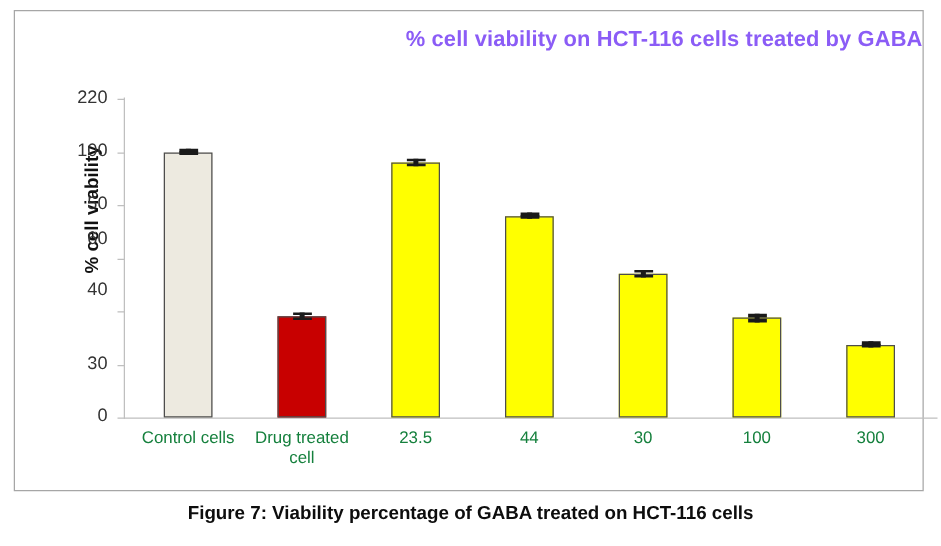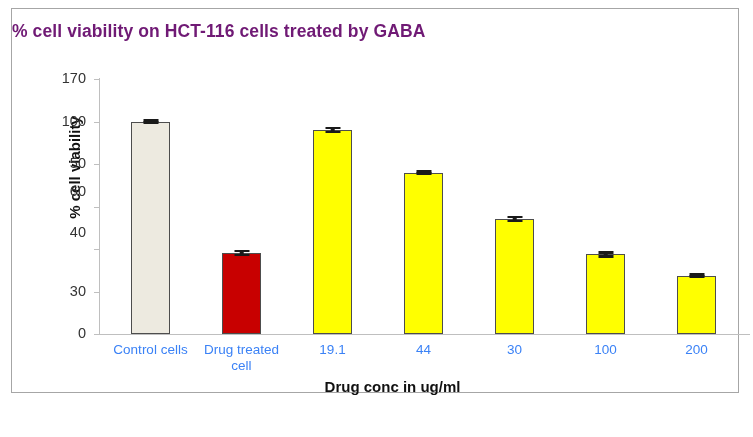--- a/index.html
+++ b/index.html
@@ -32,25 +32,25 @@
     border: 1px solid #a6a6a6;
     background: #ffffff;
     box-sizing: border-box;
   }
 
   #chart-title {
     position: absolute;
     left: 0;
     top: 12px;
     width: 100%;
-    text-align: left;
+    text-align: right;
     font-size: 17.5px;
     font-weight: bold;
     letter-spacing: 0.1px;
-    color: #701a75;
+    color: #8b5cf6;
   }
 
   
   #plot {
     position: absolute;
     left: 88px;
     top: 70px;
     width: 648px;
     height: 255px;
   }
@@ -148,21 +148,21 @@
     bottom: 0;
     width: 3.6px;
     background: #1a1a1a;
   }
 
   .x-cat {
     position: absolute;
     top: 333px;
     text-align: center;
     font-size: 13.5px;
-    color: #3b82f6;
+    color: #15803d;
     line-height: 16px;
   }
 
   #x-axis-title {
     position: absolute;
     left: 88px;
     top: 369px;
     width: 585px;
     text-align: center;
     font-size: 15px;
@@ -202,21 +202,21 @@
         <div class="y-label" style="top: 282.5px; left: 14px; right: auto; width: 60px;">30</div>
         <div class="y-tick" style="top: 240px;"></div>
         <div class="y-label" style="top: 224px; left: 14px; right: auto; width: 60px;">40</div>
         <div class="y-tick" style="top: 197.5px;"></div>
         <div class="y-label" style="top: 183px; left: 14px; right: auto; width: 60px;">60</div>
         <div class="y-tick" style="top: 155px;"></div>
         <div class="y-label" style="top: 155px; left: 14px; right: auto; width: 60px;">50</div>
         <div class="y-tick" style="top: 112.5px;"></div>
         <div class="y-label" style="top: 112.5px; left: 14px; right: auto; width: 60px;">100</div>
         <div class="y-tick" style="top: 70px;"></div>
-        <div class="y-label" style="top: 70px; left: 14px; right: auto; width: 60px;">170</div>
+        <div class="y-label" style="top: 70px; left: 14px; right: auto; width: 60px;">220</div>
       </div>
 
     <div id="plot">
         <div class="bar-group" style="left: 31px; width: 39px; height: 255px;">
           <div class="bar control" title="Control cells: 100" style="height: 212.5px; background: rgb(237, 234, 224); border-color: rgb(77, 77, 77);"></div>
           <div class="errbar" style="top: 40.375px; height: 4.25px;">
             <div class="stem" style="background: rgb(26, 26, 26);"></div>
             <div class="cap top" style="background: rgb(26, 26, 26);"></div>
             <div class="cap bottom" style="background: rgb(26, 26, 26);"></div>
           </div>
@@ -267,23 +267,23 @@
             <div class="stem" style="background: rgb(26, 26, 26);"></div>
             <div class="cap top" style="background: rgb(26, 26, 26);"></div>
             <div class="cap bottom" style="background: rgb(26, 26, 26);"></div>
           </div>
         </div>
       </div>
 
     <div id="x-cats">
         <div class="x-cat" style="left: 90.5px; width: 96px;">Control cells</div>
         <div class="x-cat" style="left: 181.5px; width: 96px;">Drug treated cell</div>
-        <div class="x-cat" style="left: 272.5px; width: 96px;">19.1</div>
+        <div class="x-cat" style="left: 272.5px; width: 96px;">23.5</div>
         <div class="x-cat" style="left: 363.5px; width: 96px;">44</div>
         <div class="x-cat" style="left: 454.5px; width: 96px;">30</div>
         <div class="x-cat" style="left: 545.5px; width: 96px;">100</div>
-        <div class="x-cat" style="left: 636.5px; width: 96px;">200</div>
+        <div class="x-cat" style="left: 636.5px; width: 96px;">300</div>
       </div>
 
-    <div id="x-axis-title">Drug conc in ug/ml</div>
   </div>
 
+  <div id="figure-caption">Figure 7: Viability percentage of GABA treated on HCT-116 cells</div>
 </div>
 
 </body></html>

